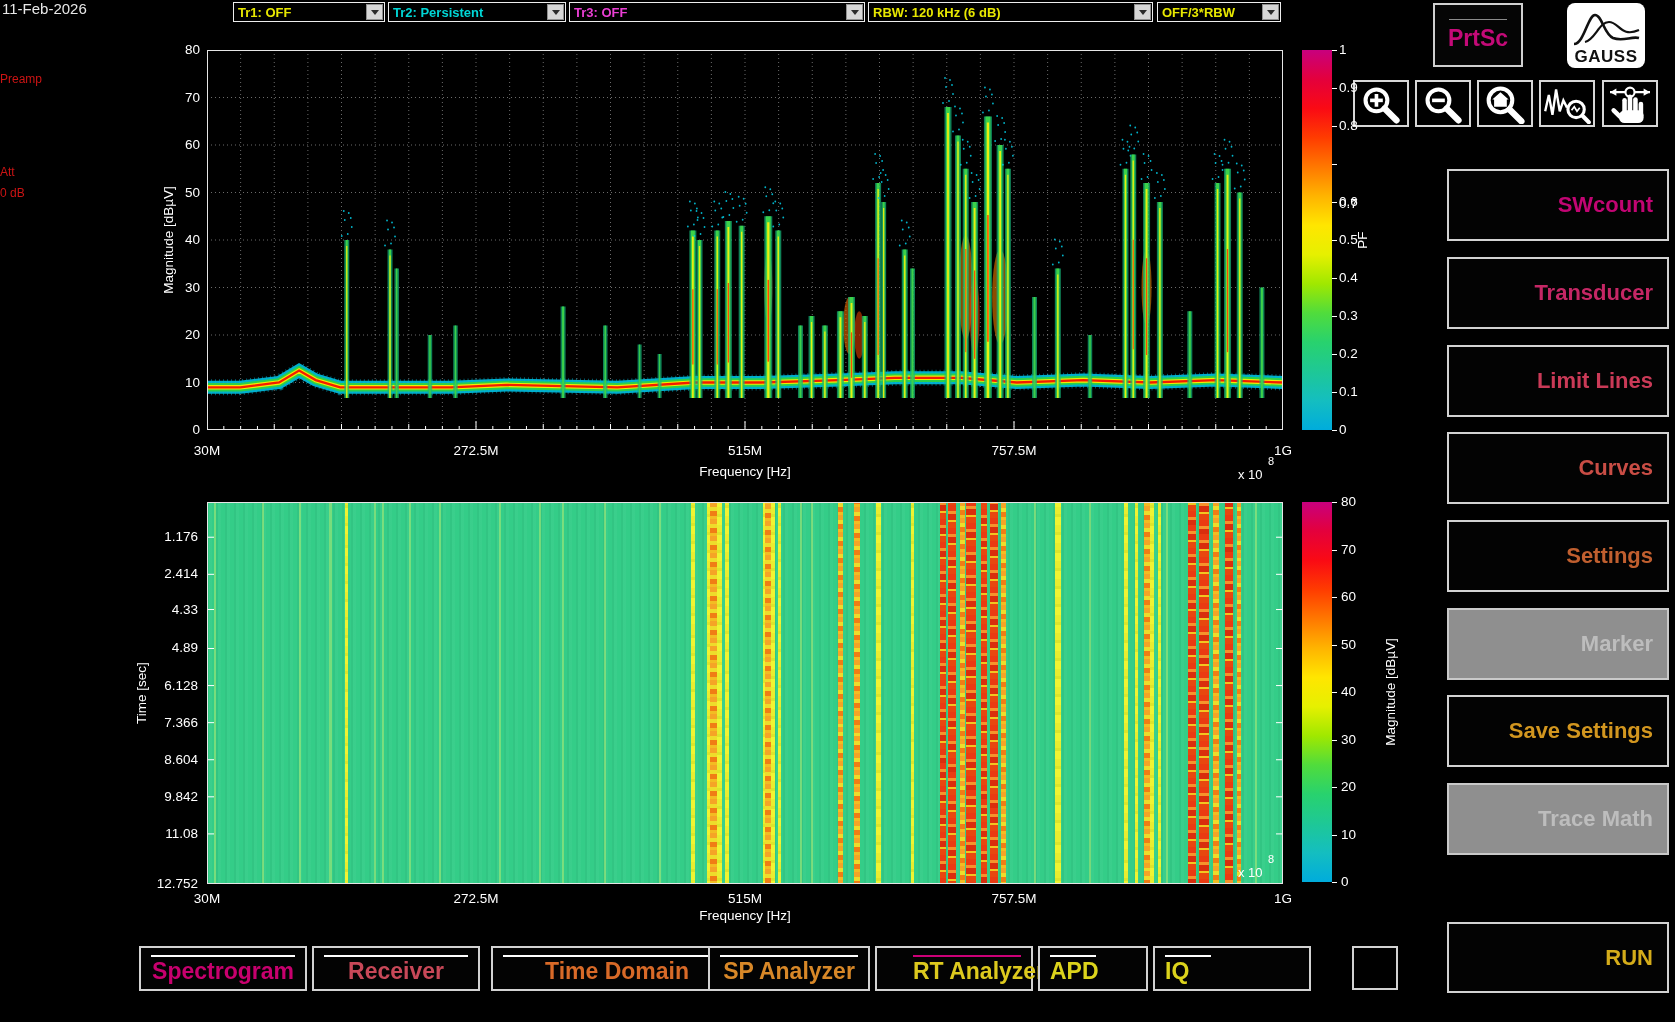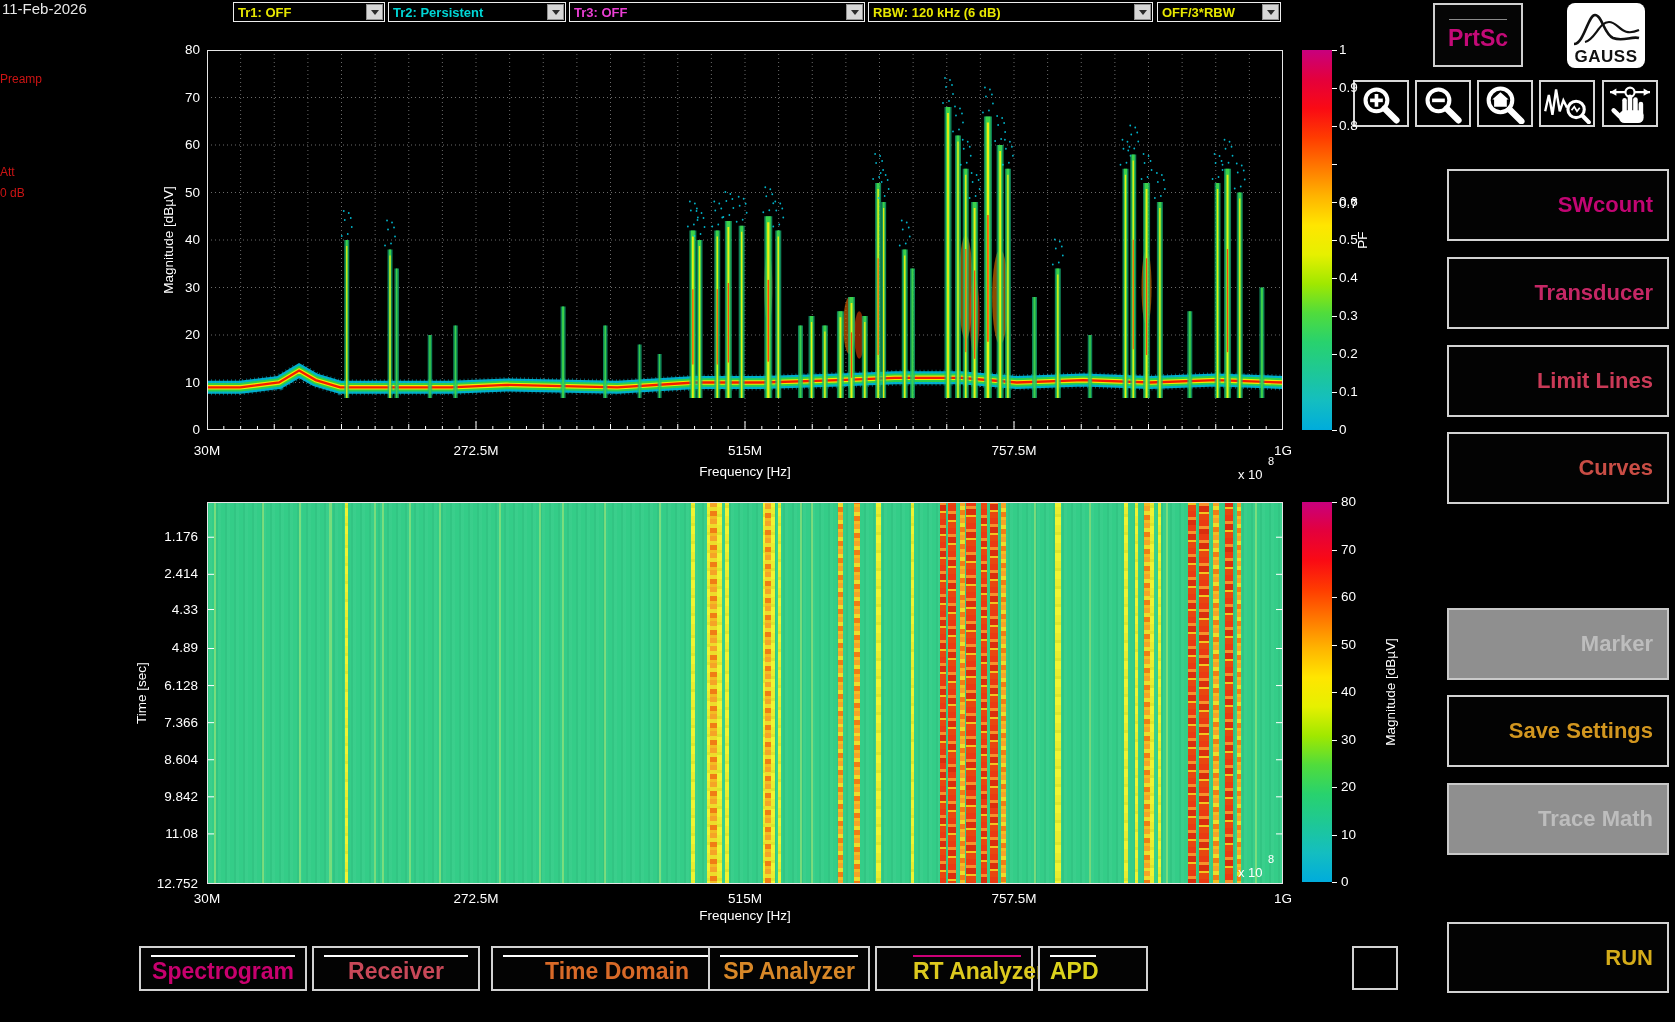--- a/index.html
+++ b/index.html
@@ -787,20 +787,26 @@
         <div class="sbtn-line"></div>
         <div class="sbtn-label" style="color: rgb(202, 58, 87);">Limit Lines</div>
       </div>
     </div>
     <div class="sbtn" style="top: 432px;">
       <div class="sbtn-inner">
         <div class="sbtn-line"></div>
         <div class="sbtn-label" style="color: rgb(201, 77, 69);">Curves</div>
       </div>
     </div>
+    <div class="sbtn" style="top: 520px;">
+      <div class="sbtn-inner">
+        <div class="sbtn-line"></div>
+        <div class="sbtn-label" style="color: rgb(192, 95, 47);">Settings</div>
+      </div>
+    </div>
     <div class="sbtn disabled" style="top: 608px;">
       <div class="sbtn-inner">
         <div class="sbtn-line"></div>
         <div class="sbtn-label" style="color: rgb(189, 189, 189);">Marker</div>
       </div>
     </div>
     <div class="sbtn" style="top: 695px;">
       <div class="sbtn-inner">
         <div class="sbtn-line"></div>
         <div class="sbtn-label" style="color: rgb(210, 150, 31);">Save Settings</div>
@@ -829,13 +835,17 @@
       <div class="tab-label" style="color: rgb(216, 136, 40);">SP Analyzer</div>
     </div>
     <div class="tab" style="left: 875px; width: 158px; padding-left: 36px;">
       <div class="tab-line" style="background: rgb(204, 0, 119);"></div>
       <div class="tab-label" style="color: rgb(221, 201, 30);">RT Analyzer</div>
     </div>
     <div class="tab narrow" style="left: 1038px; width: 110px;">
       <div class="tab-line" style="width: 46px;"></div>
       <div class="tab-label" style="color: rgb(220, 211, 28);">APD</div>
     </div>
+    <div class="tab narrow" style="left: 1153px; width: 158px;">
+      <div class="tab-line" style="width: 46px;"></div>
+      <div class="tab-label" style="color: rgb(220, 211, 28);">IQ</div>
+    </div>
   </div>
 
 </body></html>

